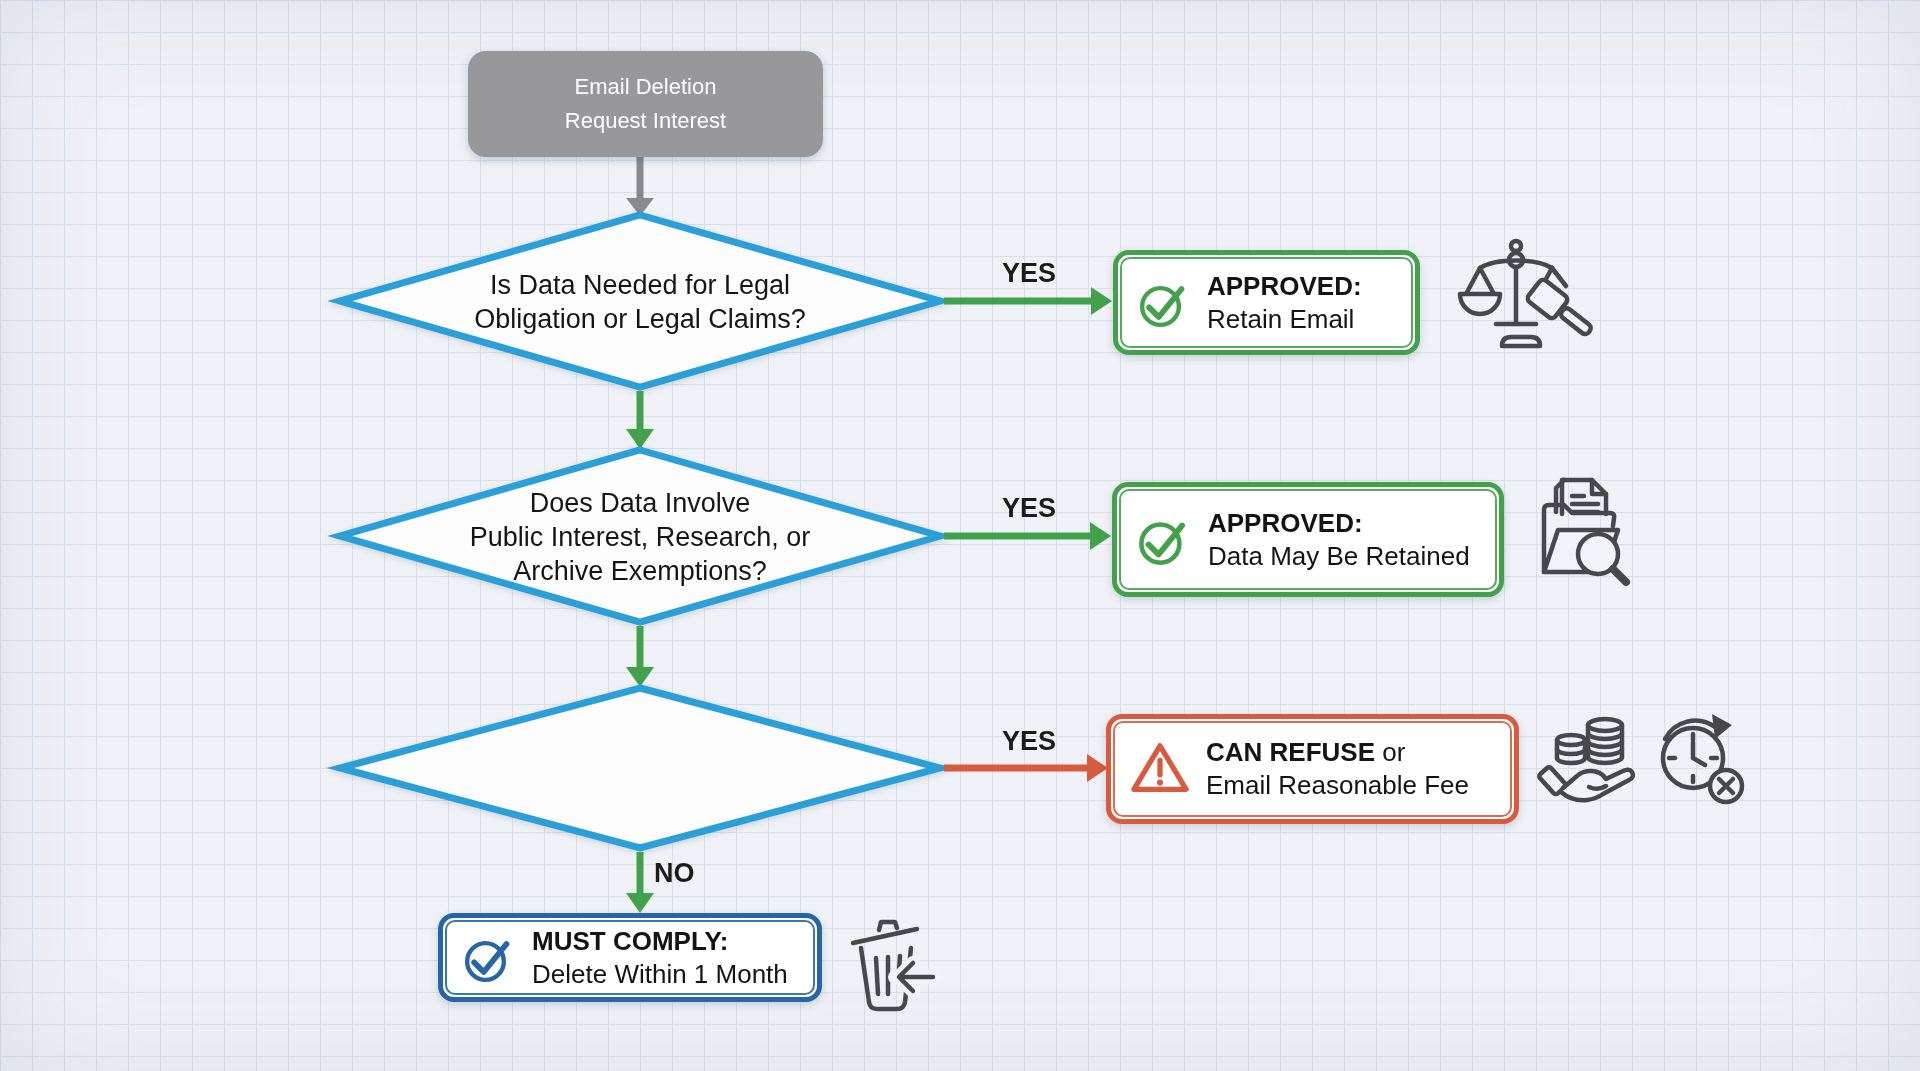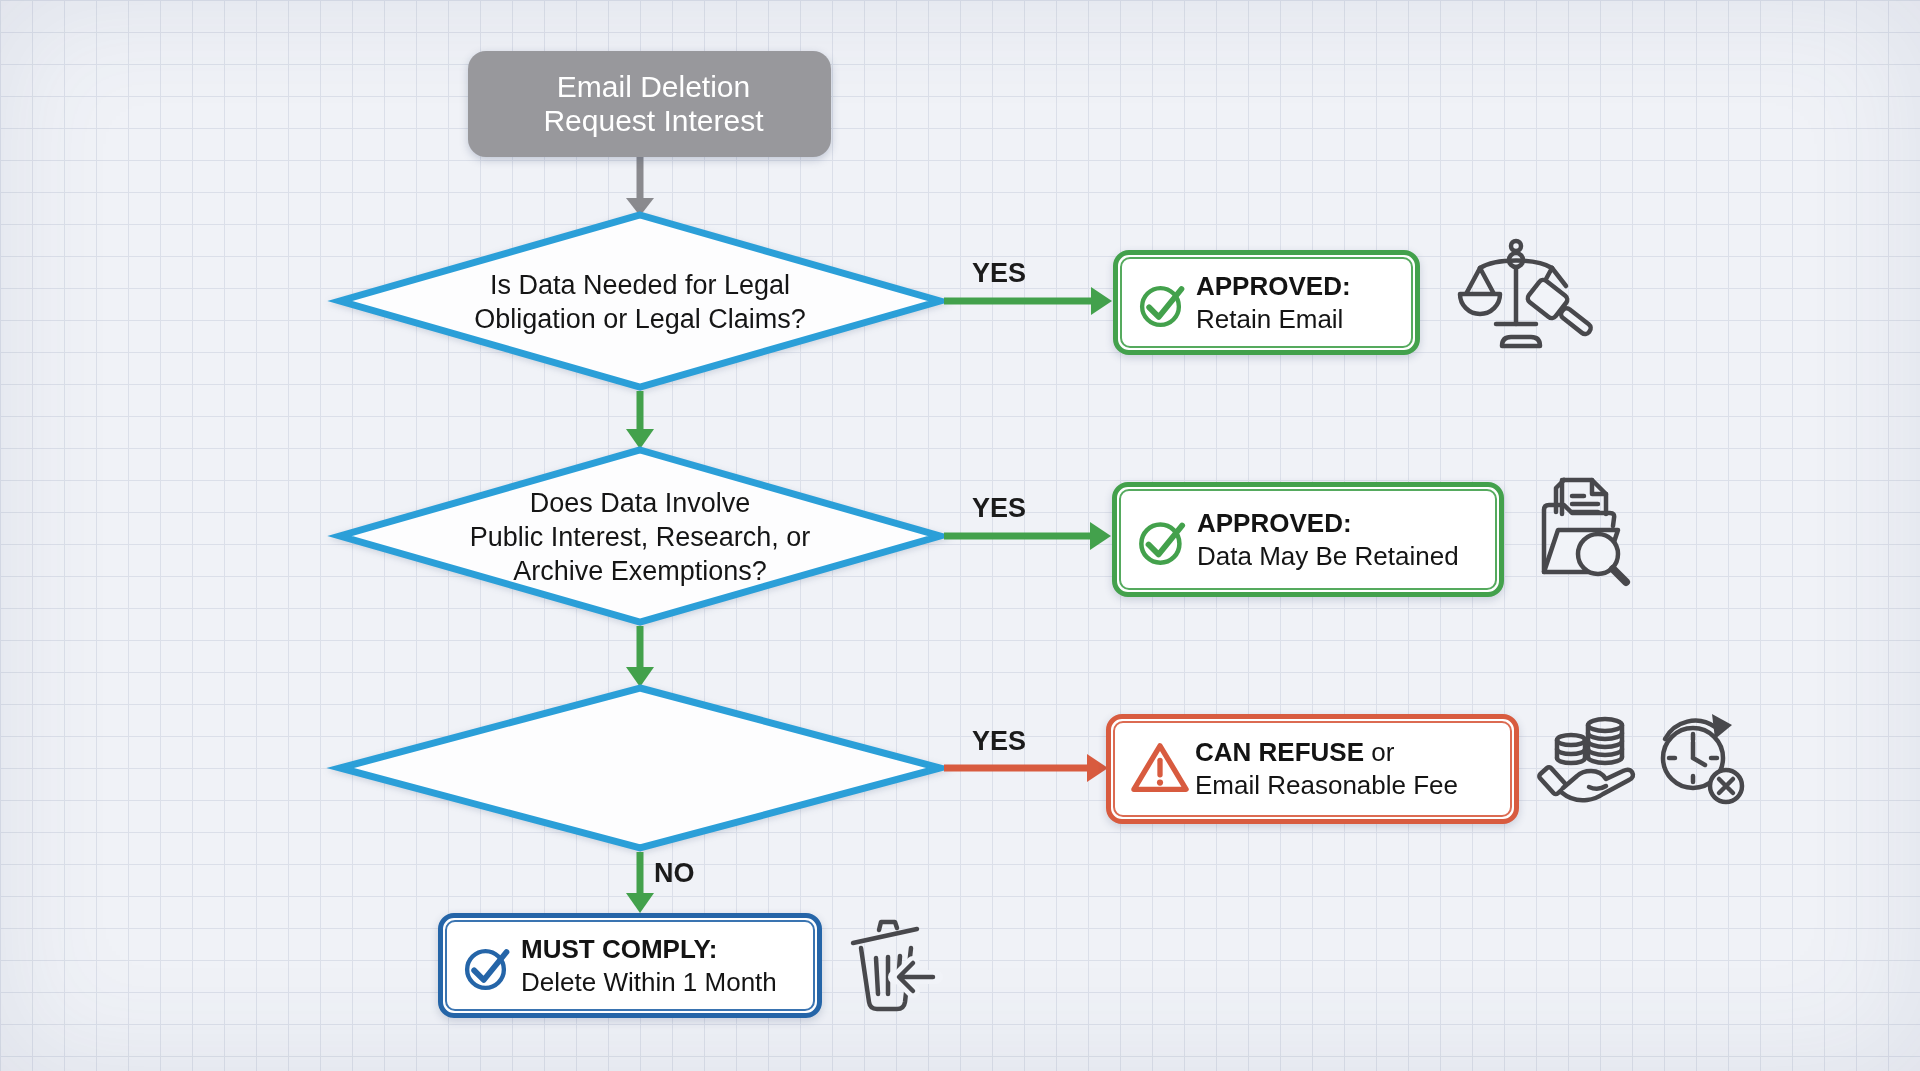--- a/index.html
+++ b/index.html
@@ -22,34 +22,33 @@
   .edge.gray{stroke:var(--gray-arrow);}
   .head.green{fill:var(--green);}
   .head.red{fill:var(--red);}
   .head.gray{fill:var(--gray-arrow);}
 
   .abs{position:absolute;}
   .start-node{
     left:468px;top:51px;width:355px;height:106px;
     background:var(--gray-node);border-radius:18px;
     display:flex;flex-direction:column;align-items:center;justify-content:center;
-    color:#fff;font-size:30px;line-height:34px;
+    color:#fff;font-size:22px;line-height:34px;
     box-shadow:0 3px 8px rgba(50,70,110,.25);
-    padding-left:8px;
   }
   .diamond-label{
     display:flex;flex-direction:column;align-items:center;justify-content:center;
     text-align:center;font-size:27px;line-height:34px;color:#151515;
   }
   .edge-label{font-size:27px;font-weight:700;color:#1b1b1b;}
-  .edge-label.centered{width:84px;text-align:left;}
+  .edge-label.centered{width:84px;text-align:right;}
 
   .outcome{
     background:#FFFFFF;border-radius:16px;display:flex;align-items:center;
-    gap:4px;padding:0 18px 0 18px;box-sizing:border-box;
+    gap:15px;padding:0 18px 0 18px;box-sizing:border-box;
     box-shadow:0 3px 9px rgba(50,70,110,.20);
   }
   .outcome::before{
     content:"";position:absolute;inset:2px;border-radius:10px;
     border:2.5px solid currentColor;pointer-events:none;opacity:.9;
   }
   .outcome.green{border:5px solid var(--green);color:var(--green);}
   .outcome.red{border:5px solid var(--red);color:var(--red);}
   .outcome.navy{border:5px solid var(--navy);color:var(--navy);}
   .outcome-text{color:#141414;font-size:26px;line-height:33px;white-space:nowrap;}
@@ -152,21 +151,21 @@
         <path d="M32 21 V36" stroke="var(--red)" stroke-width="5.5" stroke-linecap="round"></path>
         <circle cx="32" cy="44" r="3.2" fill="var(--red)"></circle>
       </svg>
     </span>
     <span class="outcome-text">
       <div class="outcome-line1"><span>CAN REFUSE</span><span class="tail"> or</span></div>
       <div class="outcome-line2">Email Reasonable Fee</div>
     </span>
   </div>
 
-  <div class="abs outcome navy" style="left:438px;top:913px;width:384px;height:105px;">
+  <div class="abs outcome navy" style="left:438px;top:913px;width:384px;height:89px;">
     <span class="outcome-icon">
       <svg width="56" height="56" viewBox="0 0 64 64">
         <circle cx="28" cy="36" r="21" fill="none" stroke="var(--navy)" stroke-width="5"></circle>
         <path d="M15 37 L26 48 L52 16" fill="none" stroke="var(--navy)" stroke-width="6.5" stroke-linecap="round" stroke-linejoin="round"></path>
       </svg>
     </span>
     <span class="outcome-text">
       <div class="outcome-line1"><span>MUST COMPLY:</span><span class="tail"></span></div>
       <div class="outcome-line2">Delete Within 1 Month</div>
     </span>

